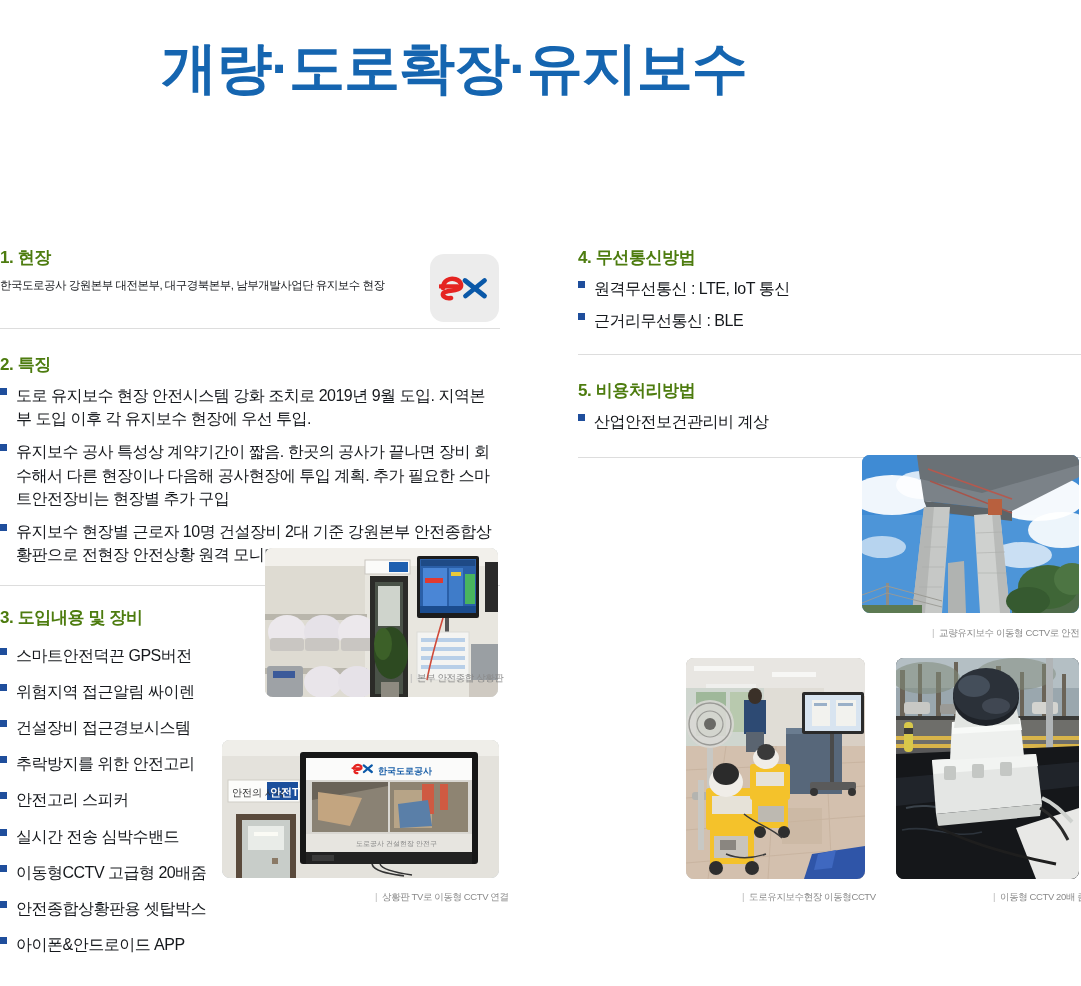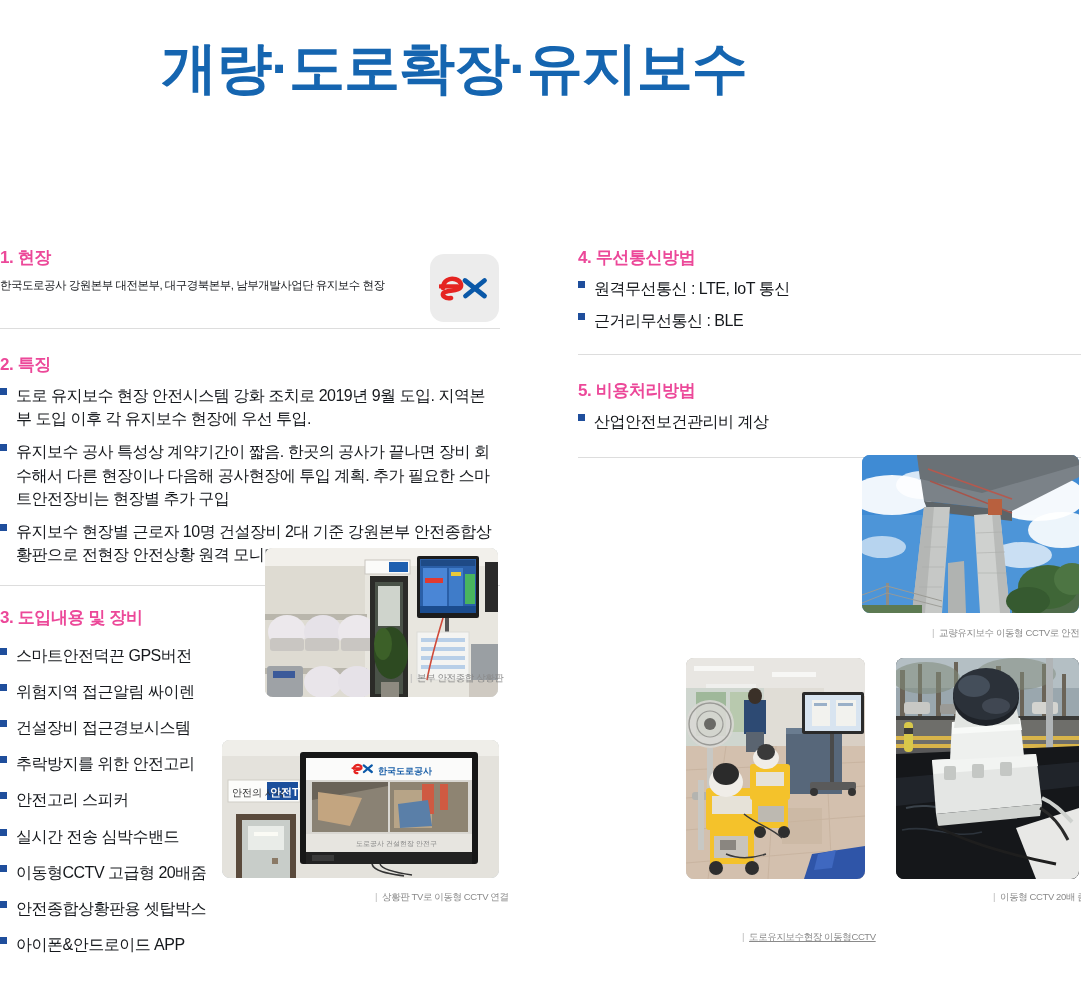--- a/index.html
+++ b/index.html
@@ -41,21 +41,21 @@
     position: absolute;
     left: 578px;
     top: 248px;
     width: 503px;
   }
 
   
   .sec-heading {
     font-size: 17px;
     font-weight: bold;
-    color: #ec4899;
+    color: #4d7c0f;
     letter-spacing: -0.4px;
     margin: 0 0 9px 0;
     line-height: 1.2;
   }
 
   .sec-sub {
     font-size: 11.5px;
     font-weight: normal;
     color: #15181c;
     letter-spacing: -0.5px;
@@ -440,21 +440,21 @@
     <circle cx="74" cy="174" r="6" fill="#2e2e2e"></circle>
     <circle cx="98" cy="174" r="6" fill="#2e2e2e"></circle>
 
     <path d="M58 156 C70 166 86 170 96 180" stroke="#3a3a3a" stroke-width="1.6" fill="none"></path>
     <path d="M40 196 C54 202 68 200 80 196" stroke="#3a3a3a" stroke-width="1.4" fill="none"></path>
 
     <path d="M126 196 L179 188 L179 221 L118 221 Z" fill="#2f55a8"></path>
     <path d="M132 196 L150 192 L146 210 L128 212 Z" fill="#3f68c0"></path>
   </svg>
 </div>
-<div class="caption" style="left:742px; top:931px;text-decoration:underline;">
+<div class="caption" style="left:742px; top:891px;">
   <span class="tick">|</span><span>도로유지보수현장 이동형CCTV</span>
 </div>
 
 <div class="photo" style="left:896px; top:658px; width:183px; height:221px;">
   <svg viewBox="0 0 183 221" preserveAspectRatio="none">
     <rect width="183" height="221" fill="#1a1a1a"></rect>
 
     <rect x="0" y="0" width="183" height="62" fill="#9aa7ae"></rect>
     <rect x="0" y="0" width="183" height="30" fill="#b4bfc4"></rect>
 

